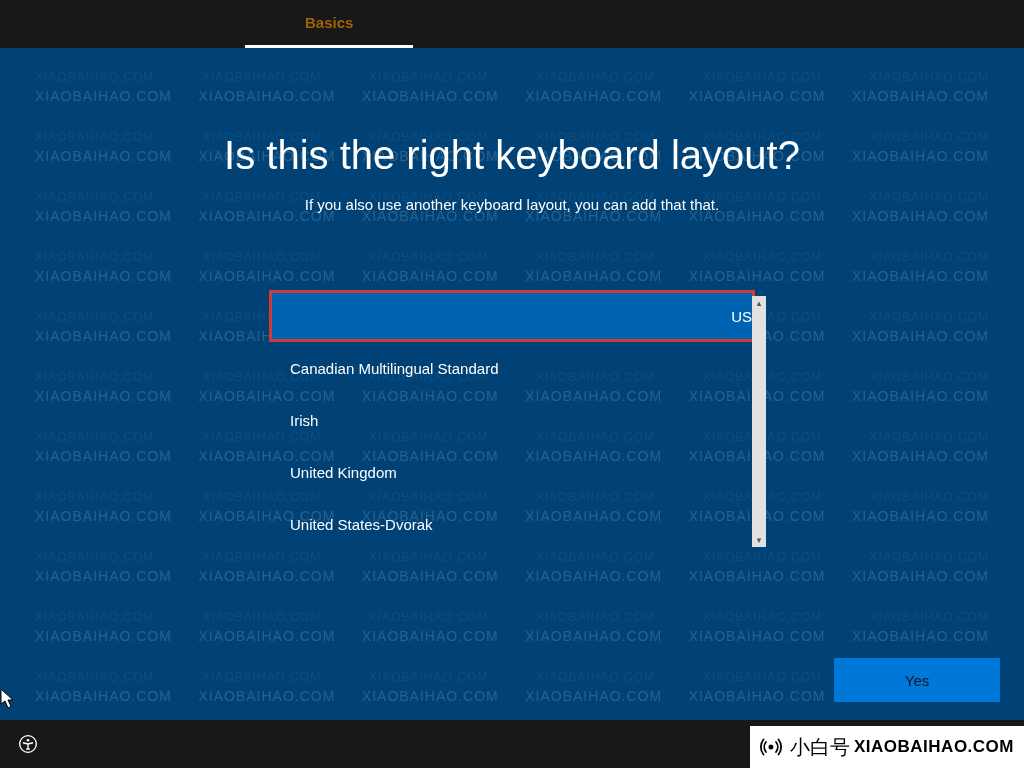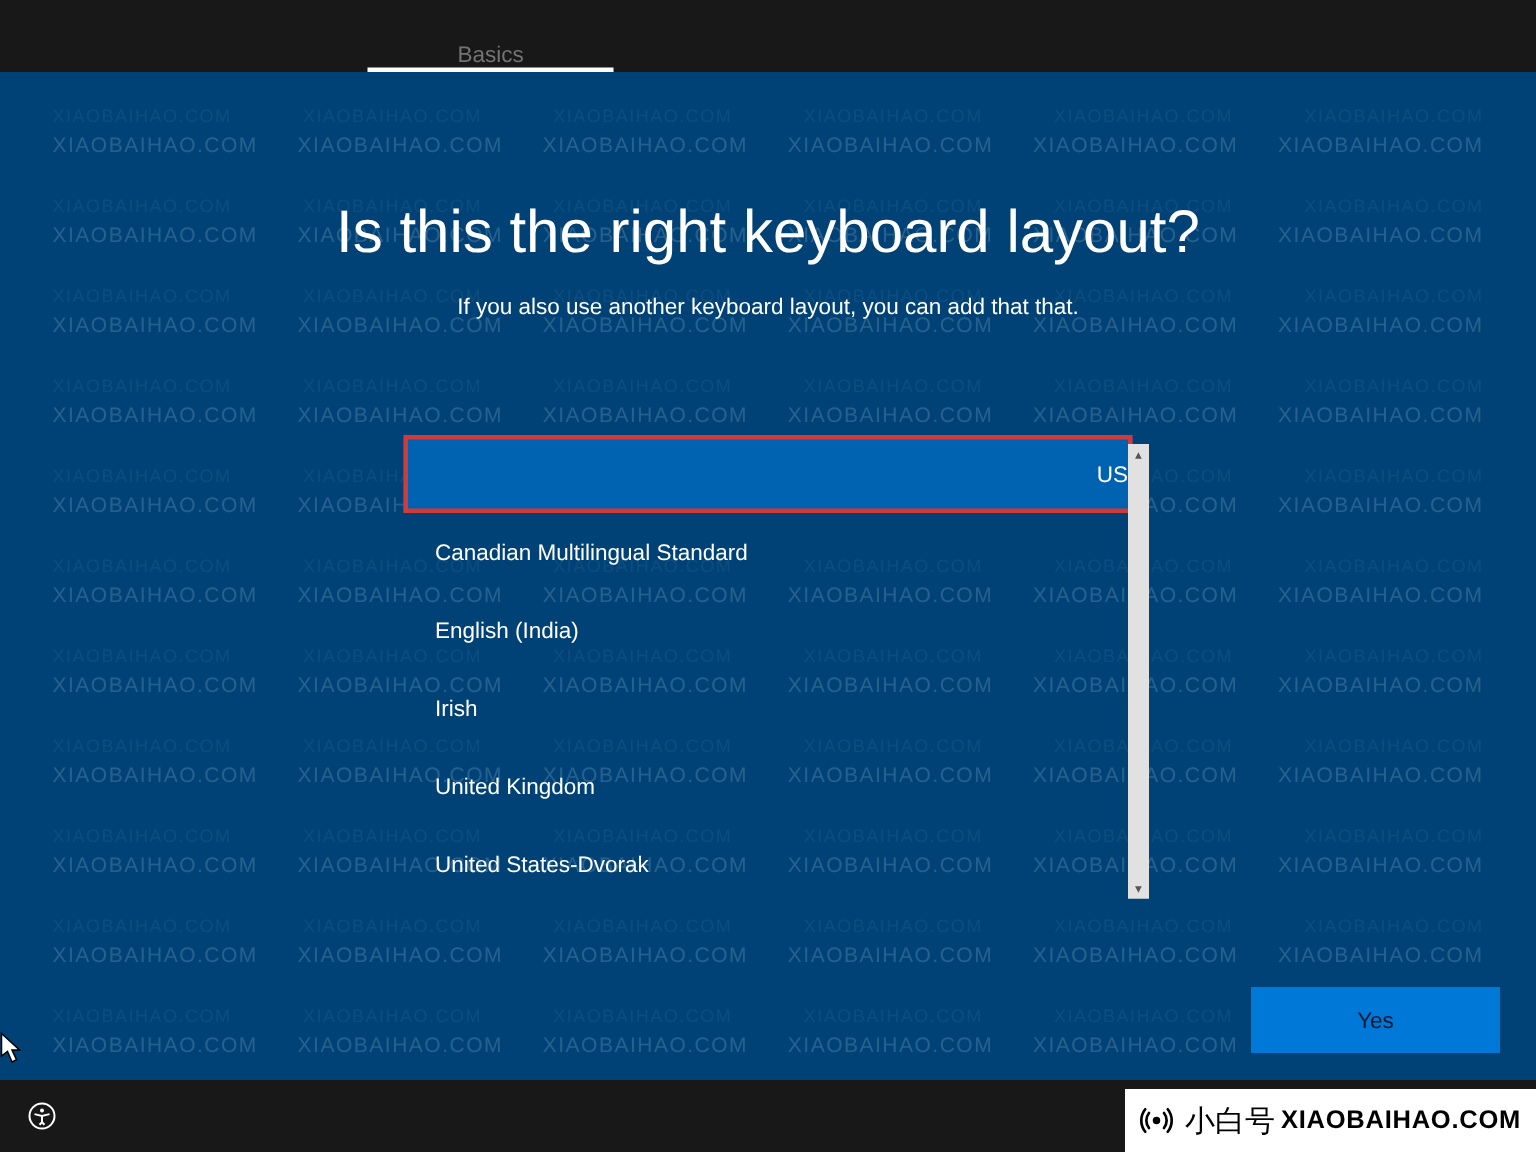--- a/index.html
+++ b/index.html
@@ -41,24 +41,25 @@
     display: flex;
     align-items: stretch;
   }
   .tabs {
     display: flex;
     margin-left: 245px;
   }
   .tab {
     padding: 0 60px;
     font-size: 15px;
-    color: #737373;
-    display: flex;
-    align-items: flex-end;
+    color: #a16207;
+    display: flex;
+    align-items: center;
     position: relative;
+    font-weight: bold;
   }
   .tab.active {
     border-bottom: 3px solid #fff;
   }
 
   
   .content {
     position: absolute;
     top: 48px; left: 0; right: 0; bottom: 48px;
     z-index: 5;
@@ -393,23 +394,20 @@
   <h1 class="heading">Is this the right keyboard layout?</h1>
   <div class="subtitle">If you also use another keyboard layout, you can add that that.</div>
 
   <div class="list-wrap">
     <ul class="layout-list">
       <li class="layout-item selected">
         <span>US</span>
       </li>
       <li class="layout-item">
         <span>Canadian Multilingual Standard</span>
-      </li>
-      <li class="layout-item">
-        <span>English (India)</span>
       </li>
       <li class="layout-item">
         <span>Irish</span>
       </li>
       <li class="layout-item">
         <span>United Kingdom</span>
       </li>
       <li class="layout-item">
         <span>United States-Dvorak</span>
       </li>

